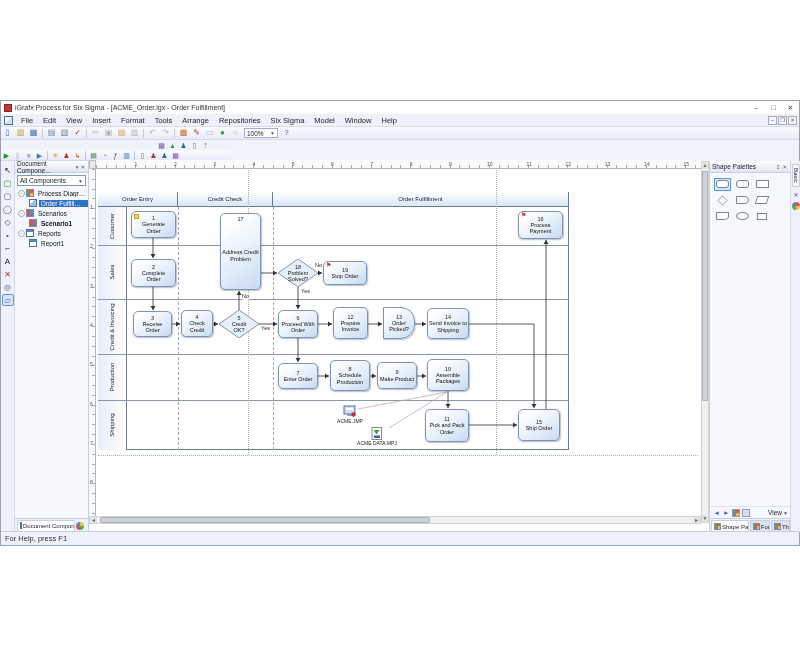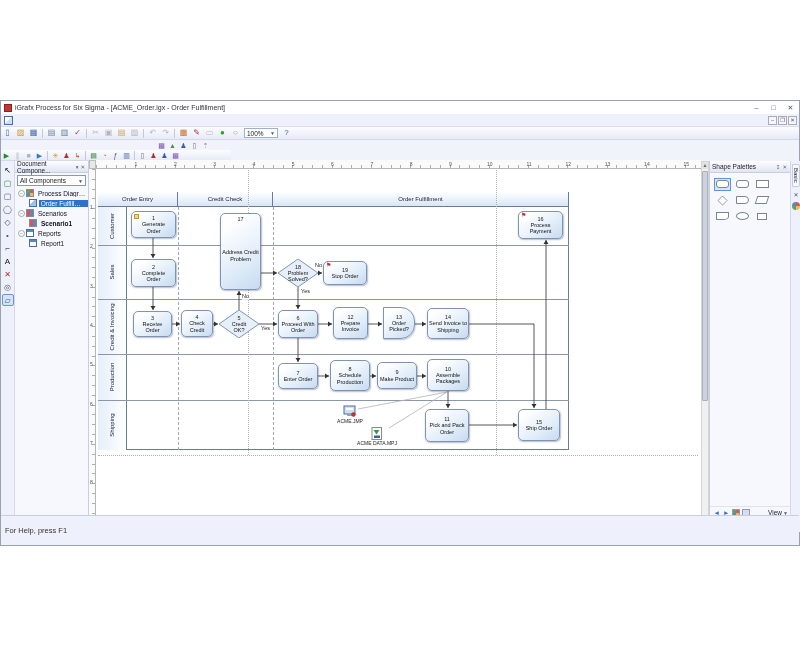--- a/index.html
+++ b/index.html
@@ -119,21 +119,21 @@
   .rp-tabs { position:absolute; bottom:0; left:0; width:100%; height:14px; background:#eef1fb; border-top:1px solid #c7cede; display:flex; align-items:flex-end; }
   .rp-tab { display:flex; align-items:center; height:12px; margin-left:1px; font-size:6px; padding:0 2px; color:#223; border:1px solid #c7cede; border-bottom:none; background:#dde3f0; white-space:nowrap; overflow:hidden; }
   .rp-tab.active { background:#fff; }
   .rp-tab .ti { width:7px; height:7px; margin-right:1px; }
 
   .sidestrip { position:absolute; left:789px; top:0; width:11px; height:100%; background:#eef1fb; border-left:1px solid #d4d9ea; display:flex; flex-direction:column; align-items:center; padding-top:3px; }
   .vtab { writing-mode:vertical-rl; font-size:6px; color:#223; background:#f6f8fd; border:1px solid #c7cede; padding:3px 0; border-radius:0 2px 2px 0; }
   .strip-x { font-size:6px; color:#556; margin-top:4px; }
   .strip-star { width:8px; height:8px; margin-top:4px; background:conic-gradient(#d85555 0 25%, #e8c050 0 50%, #59a659 0 75%, #5b87c5 0); border-radius:50%; }
 
-  .statusbar { position:absolute; left:0; bottom:0; width:100%; height:30px; background:#eef1fb; border-top:1px solid #c7cede; display:flex; align-items:center; font-size:7.5px; color:#333; padding:0 4px;margin-top:48px; }
+  .statusbar { position:absolute; left:0; bottom:0; width:100%; height:14px; background:#eef1fb; border-top:1px solid #c7cede; display:flex; align-items:center; font-size:7.5px; color:#333; padding:0 4px;margin-top:48px; }
 
   svg.overlay { position:absolute; left:0; top:0; pointer-events:none; }
 </style>
 </head>
 <body>
 
 <div class="screen">
   <div class="app">
 
     <div class="titlebar">
@@ -141,20 +141,34 @@
       <span class="title-text">iGrafx Process for Six Sigma - [ACME_Order.igx - Order Fulfillment]</span>
       <span class="win-controls" id="win-controls">
           <div class="win-btn">–</div>
           <div class="win-btn">□</div>
           <div class="win-btn">✕</div>
         </span>
     </div>
 
     <div class="menubar">
       <span class="doc-icon"></span>
+      <span id="menu-items" style="display:flex;height:100%">
+          <div class="menu-item">File</div>
+          <div class="menu-item">Edit</div>
+          <div class="menu-item">View</div>
+          <div class="menu-item">Insert</div>
+          <div class="menu-item">Format</div>
+          <div class="menu-item">Tools</div>
+          <div class="menu-item">Arrange</div>
+          <div class="menu-item">Repositories</div>
+          <div class="menu-item">Six Sigma</div>
+          <div class="menu-item">Model</div>
+          <div class="menu-item">Window</div>
+          <div class="menu-item">Help</div>
+        </span>
       <span class="mdi-controls" id="mdi-controls">
           <div class="mdi-btn">–</div>
           <div class="mdi-btn">❐</div>
           <div class="mdi-btn">✕</div>
         </span>
     </div>
 
     <div class="toolbar tb1" id="tb1">
         <div class="tbi" style="color: rgb(74, 111, 165);">▯</div>
         <div class="tbi" style="color: rgb(200, 154, 40);">▨</div>

